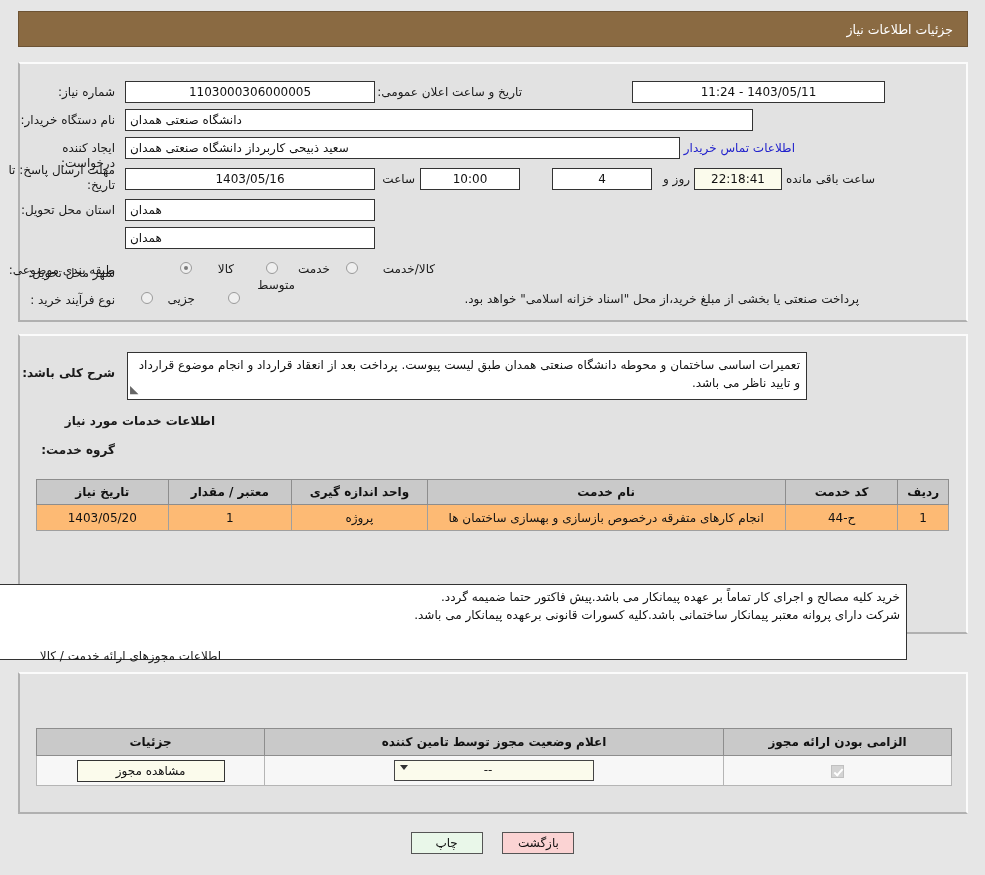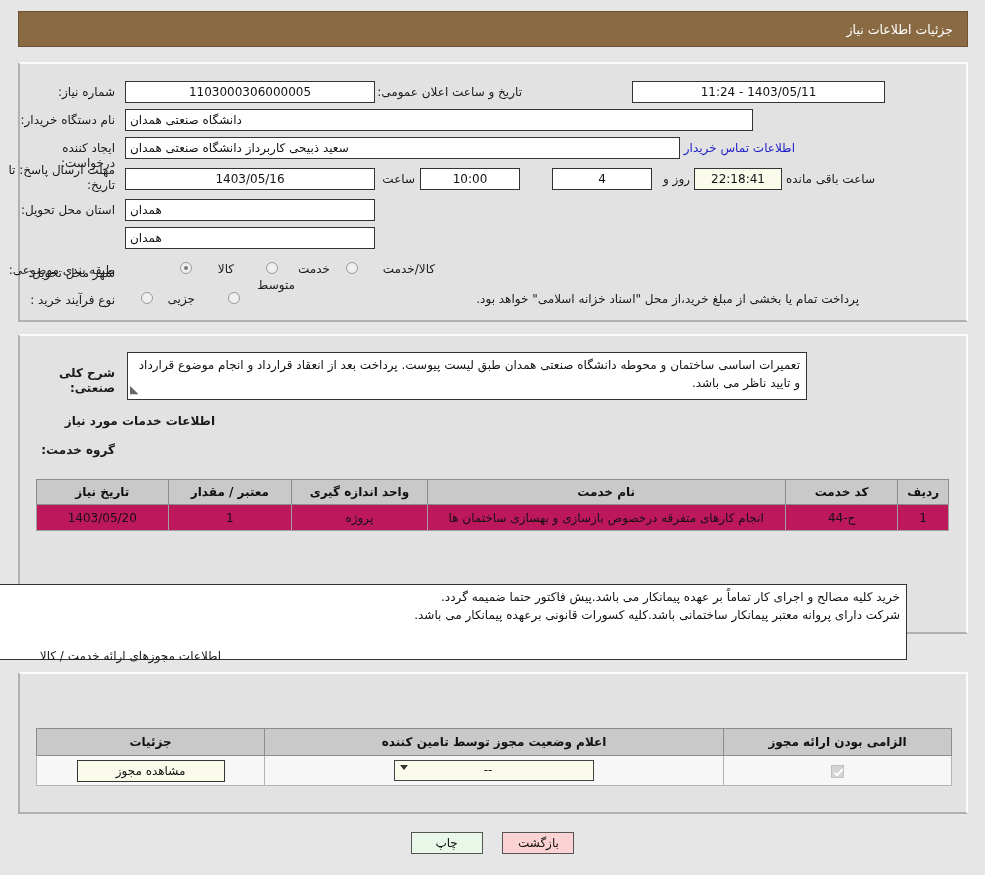--- a/index.html
+++ b/index.html
@@ -169,21 +169,21 @@
     background: #c9c9c9;
     border: 1px solid #8d8d8d;
     font-weight: bold;
     height: 25px;
     padding: 0 4px;
     color: #111;
     text-align: center;
     white-space: nowrap;
   }
   table.grid td {
-    background: #be185d;
+    background: #fdba74;
     border: 1px solid #9f9f9f;
     height: 26px;
     padding: 0 21px;
     text-align: center;
     color: #111;
     white-space: nowrap;
   }
 
   
   .caption {
@@ -341,25 +341,25 @@
   <div class="radio" style="right:707px; top:262px;"></div>
   <div class="radio-lbl" style="right:655px; top:262px;">خدمت</div>
   <div class="radio" style="right:627px; top:262px;"></div>
   <div class="radio-lbl" style="right:550px; top:262px;">کالا/خدمت</div>
 
   <div class="lbl" style="right:870px; top:293px; width:105px;">نوع فرآیند خرید :</div>
   <div class="radio" style="right:832px; top:292px;"></div>
   <div class="radio-lbl" style="right:790px; top:292px;">جزیی</div>
   <div class="radio" style="right:745px; top:292px;"></div>
   <div class="radio-lbl" style="right:690px; top:278px;">متوسط</div>
-  <div class="radio-lbl" style="right:126px; top:292px;">پرداخت تمام یا بخشی از مبلغ خرید،از محل "اسناد خزانه اسلامی" خواهد بود.</div>
+  <div class="radio-lbl" style="right:126px; top:292px;">پرداخت صنعتی یا بخشی از مبلغ خرید،از محل "اسناد خزانه اسلامی" خواهد بود.</div>
 
   <div class="panel" id="panel-mid"></div>
 
-  <div class="lbl bold" style="right:870px; top:366px; width:100px;">شرح کلی صنعتی:</div>
+  <div class="lbl bold" style="right:870px; top:366px; width:100px;">شرح کلی باشد:</div>
   <div class="ta" style="right:178px; top:352px; width:680px; height:48px;">
     <span>تعمیرات اساسی ساختمان و محوطه دانشگاه صنعتی همدان طبق لیست پیوست.  پرداخت بعد از انعقاد قرارداد و انجام موضوع قرارداد و تایید ناظر می باشد.</span>
     <span class="grip">◢</span>
   </div>
 
   <div class="caption bold" style="right:770px; top:414px;">اطلاعات خدمات مورد نیاز</div>
 
   <div class="lbl bold" style="right:870px; top:443px; width:80px;">گروه خدمت:</div>
 
   <table class="grid" style="right:36px; top:479px; width:913px;">

